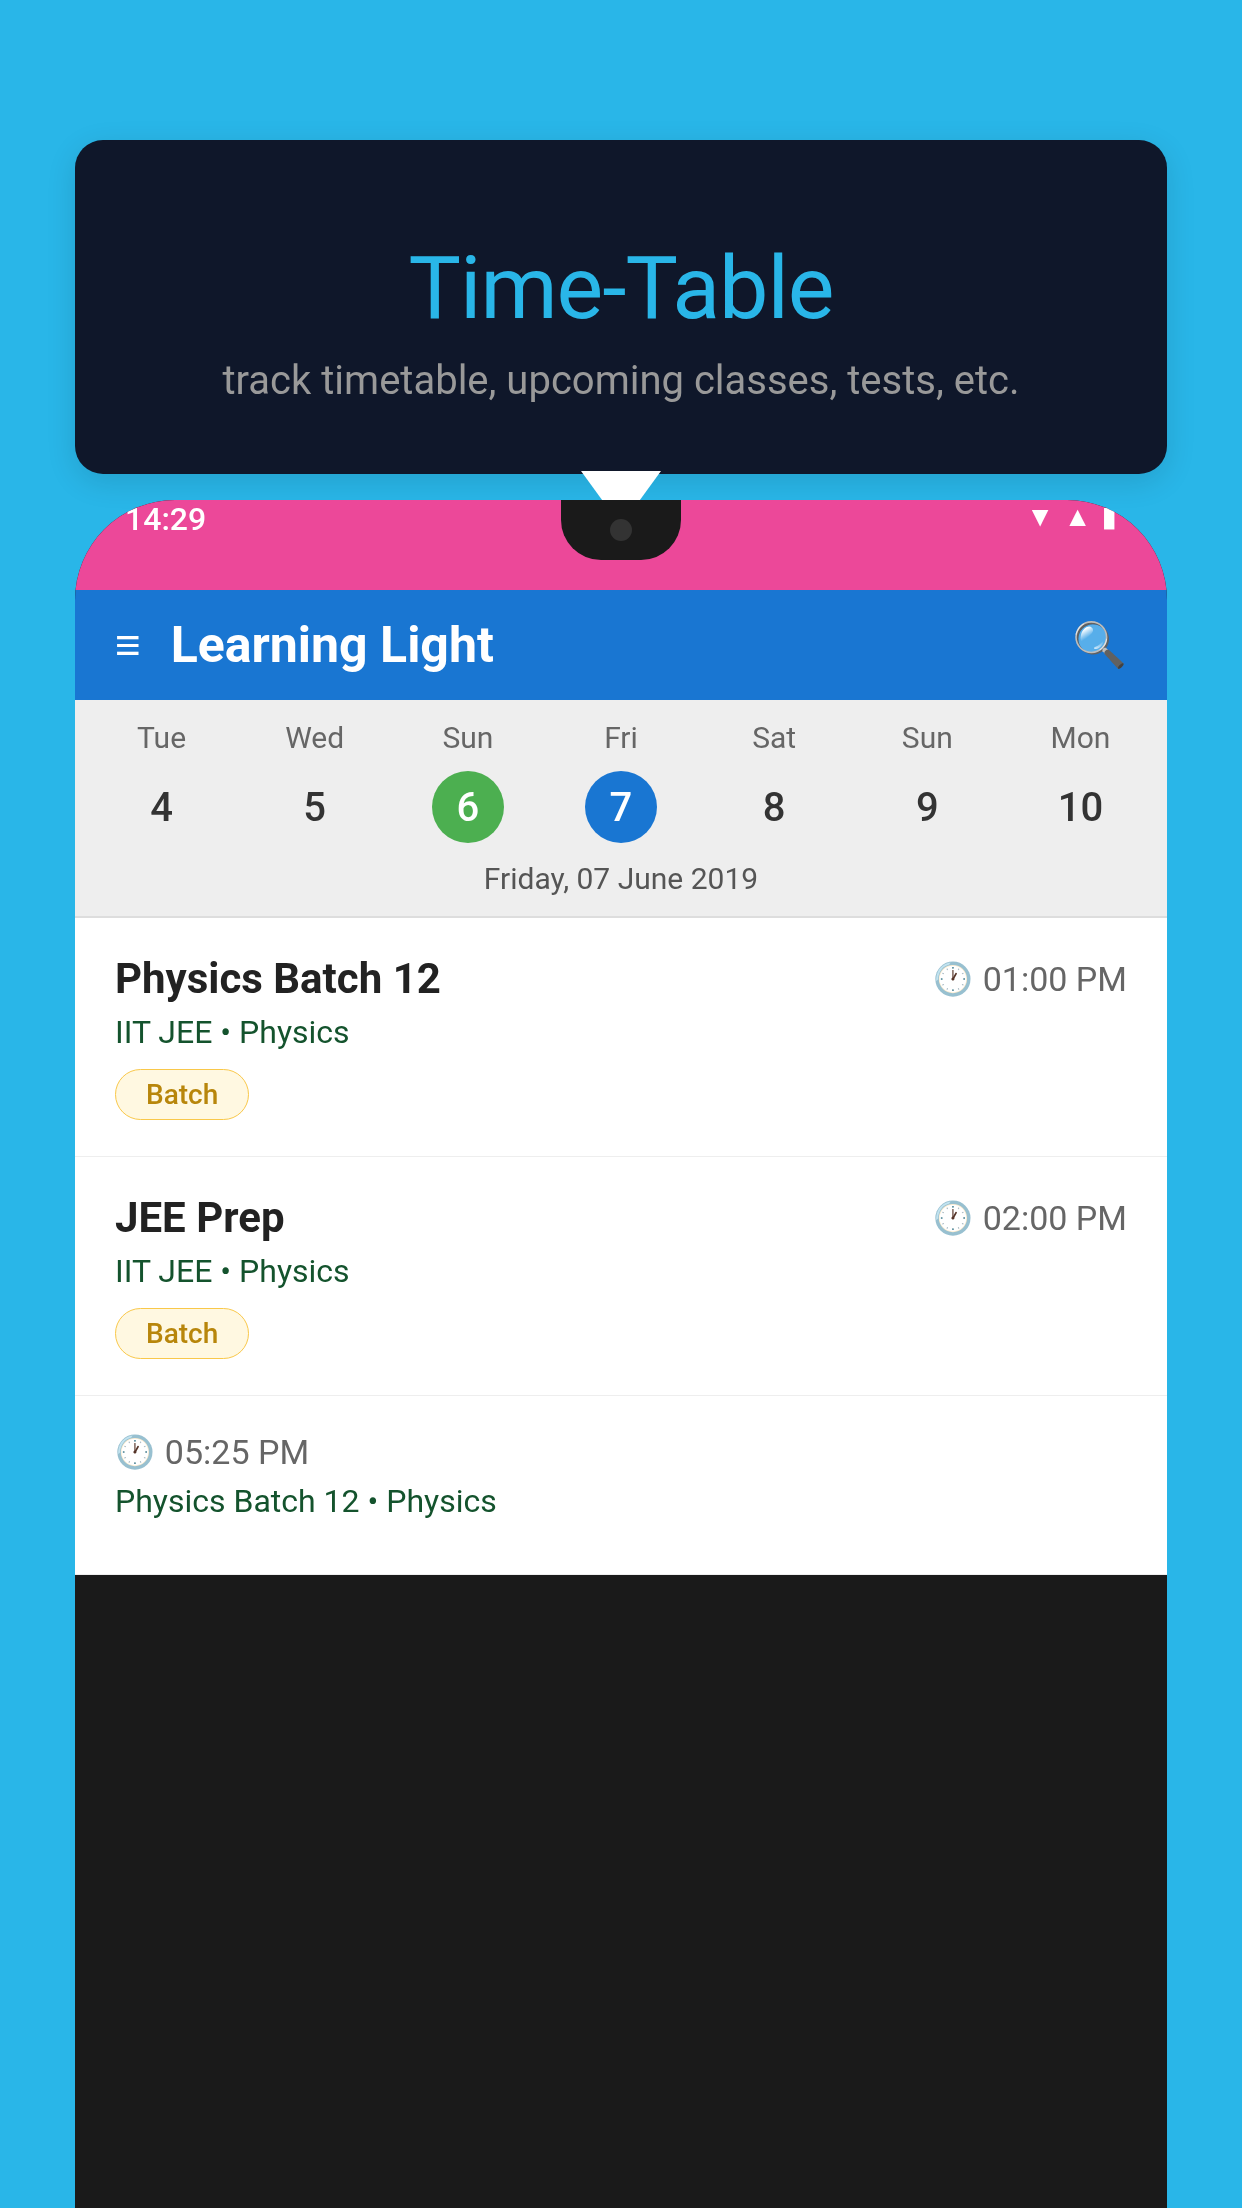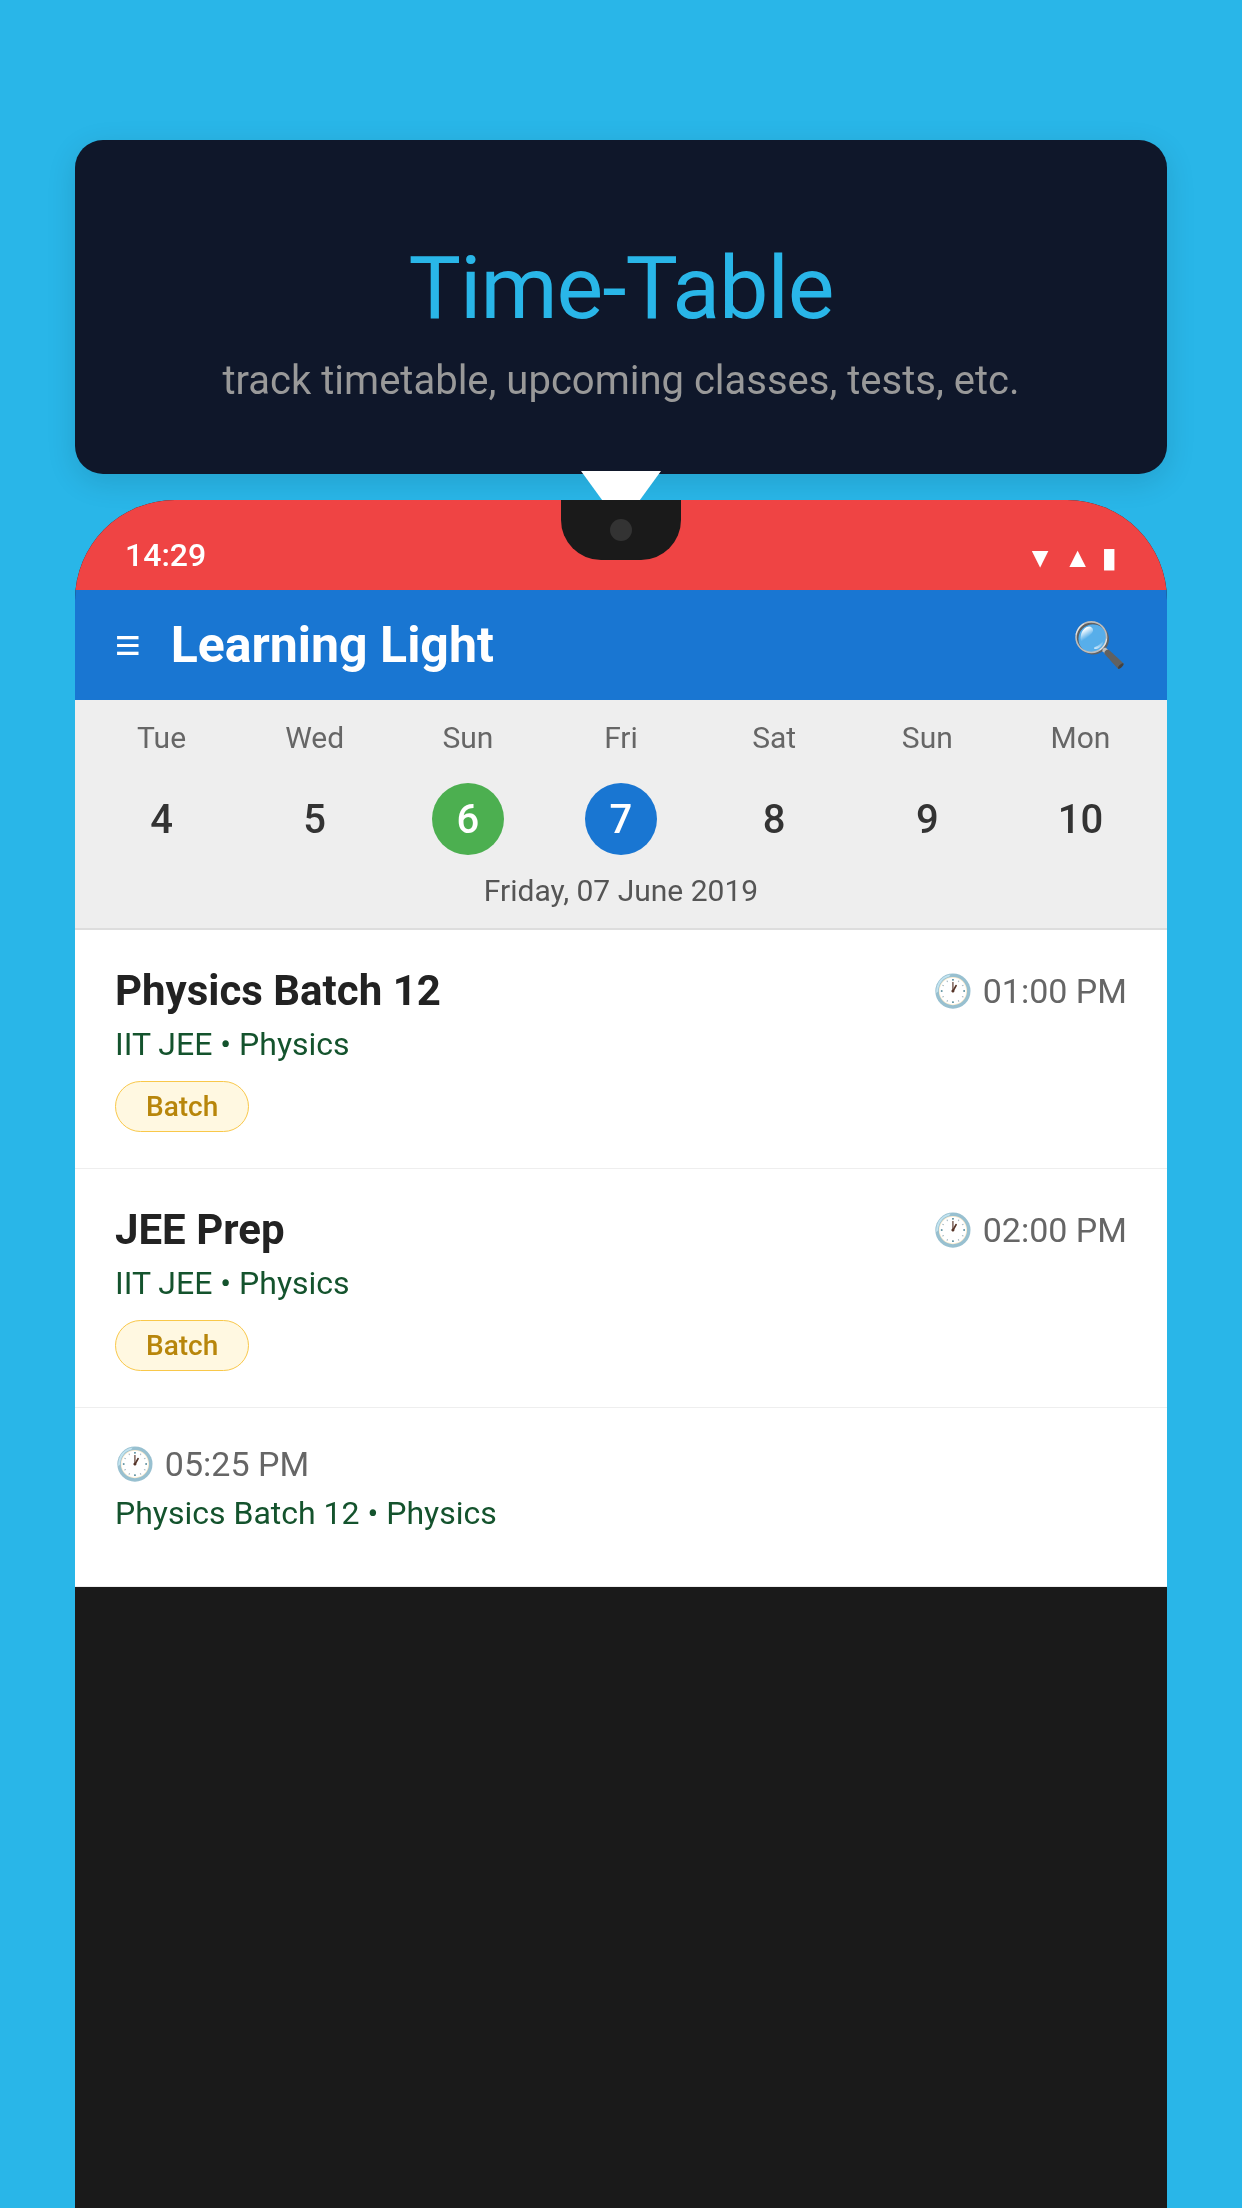--- a/index.html
+++ b/index.html
@@ -59,27 +59,27 @@
       left: 75px;
       right: 75px;
       bottom: 0;
       background: #1a1a1a;
       border-radius: 100px 100px 0 0;
       overflow: hidden;
     }
 
     
     .phone-top-bar {
-      background: #ef4444;
+      background: #ec4899;
       height: 90px;
       position: relative;
       display: flex;
-      align-items: flex-end;
+      align-items: flex-start;
       justify-content: space-between;
-      padding: 16px 50px;
+      padding: 0 50px;
     }
     .phone-time {
       color: #fff;
       font-size: 32px;
       font-weight: 500;
     }
     .phone-notch {
       position: absolute;
       top: 0;
       left: 50%;
@@ -141,21 +141,21 @@
     .days-row {
       display: flex;
       background: #eeeeee;
       padding: 20px 10px 0;
     }
     .day-col {
       flex: 1;
       display: flex;
       flex-direction: column;
       align-items: center;
-      gap: 28px;
+      gap: 16px;
     }
     .day-name {
       font-size: 30px;
       color: #666;
       font-weight: 400;
     }
     .day-number {
       font-size: 40px;
       color: #333;
       font-weight: 500;

